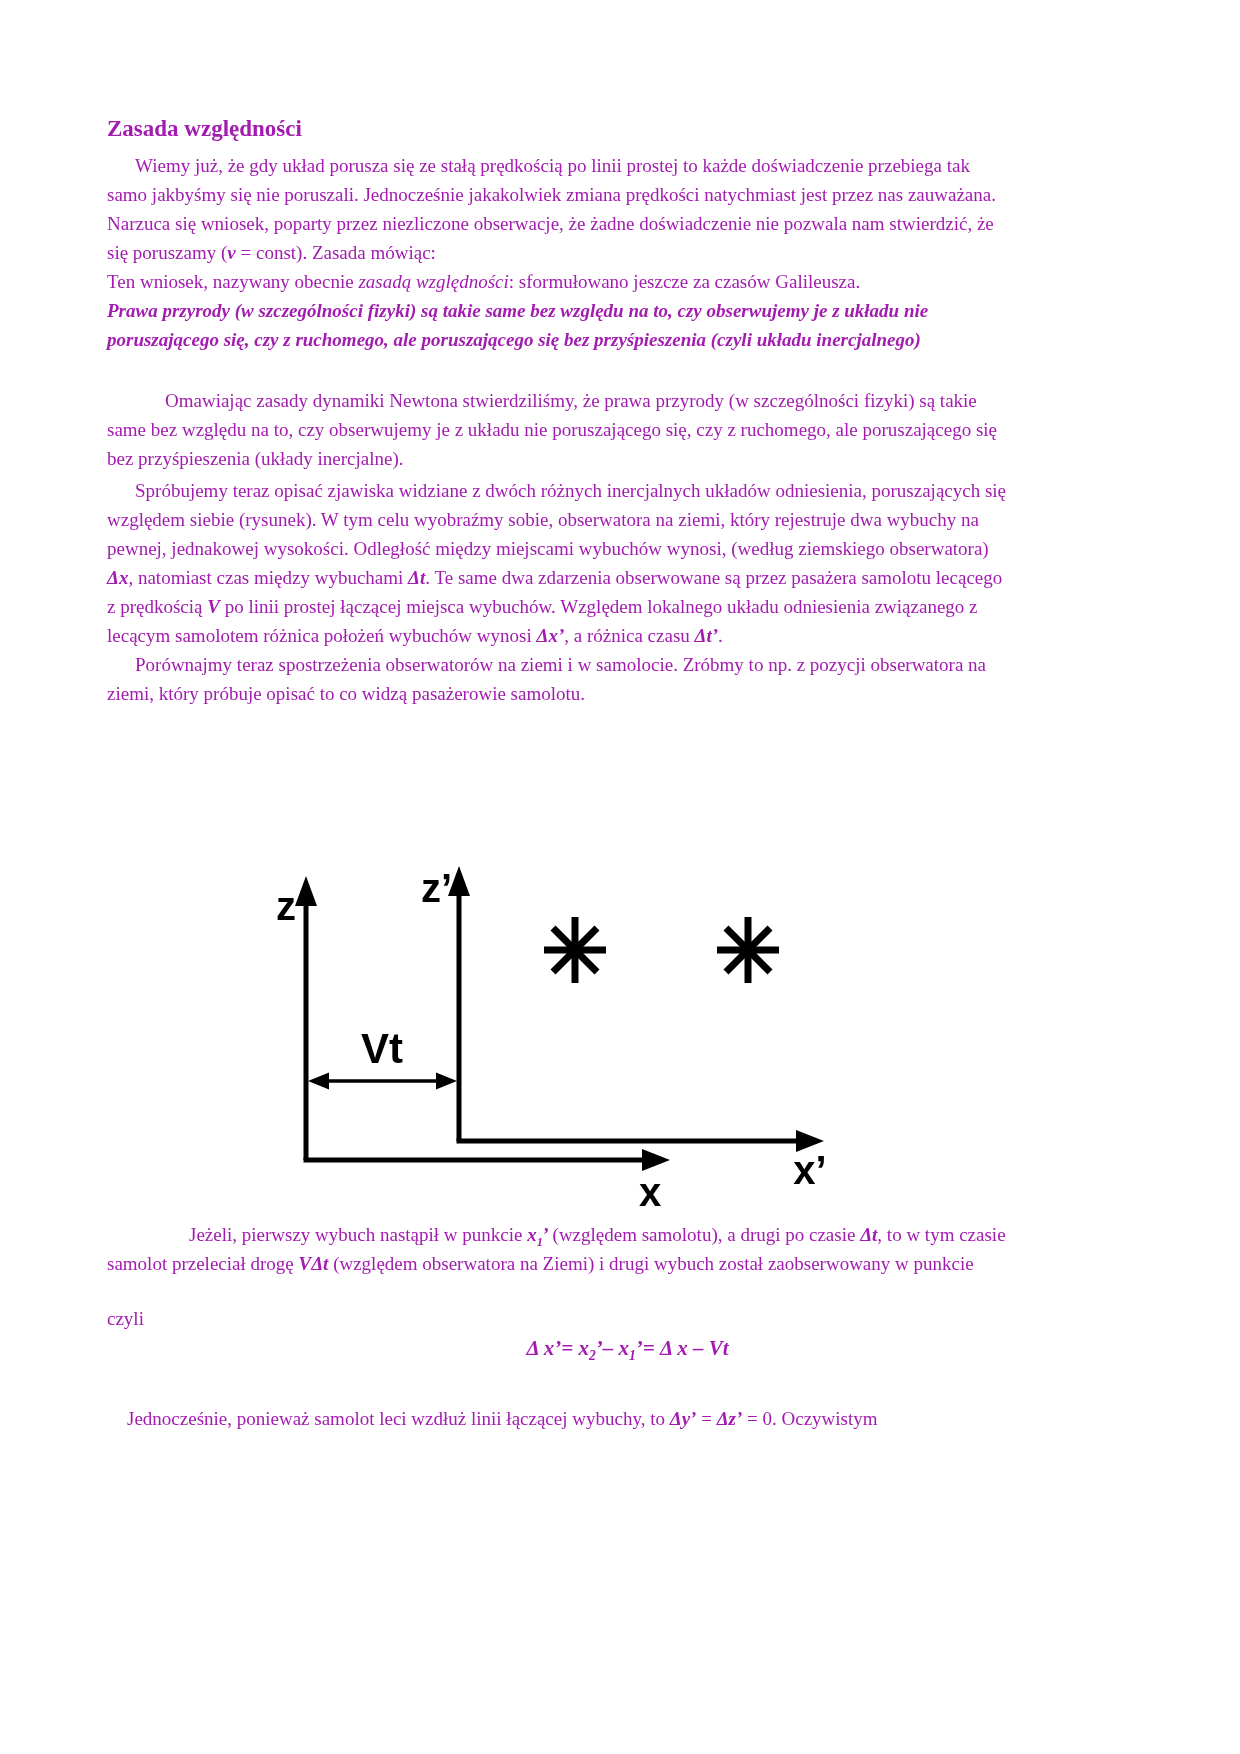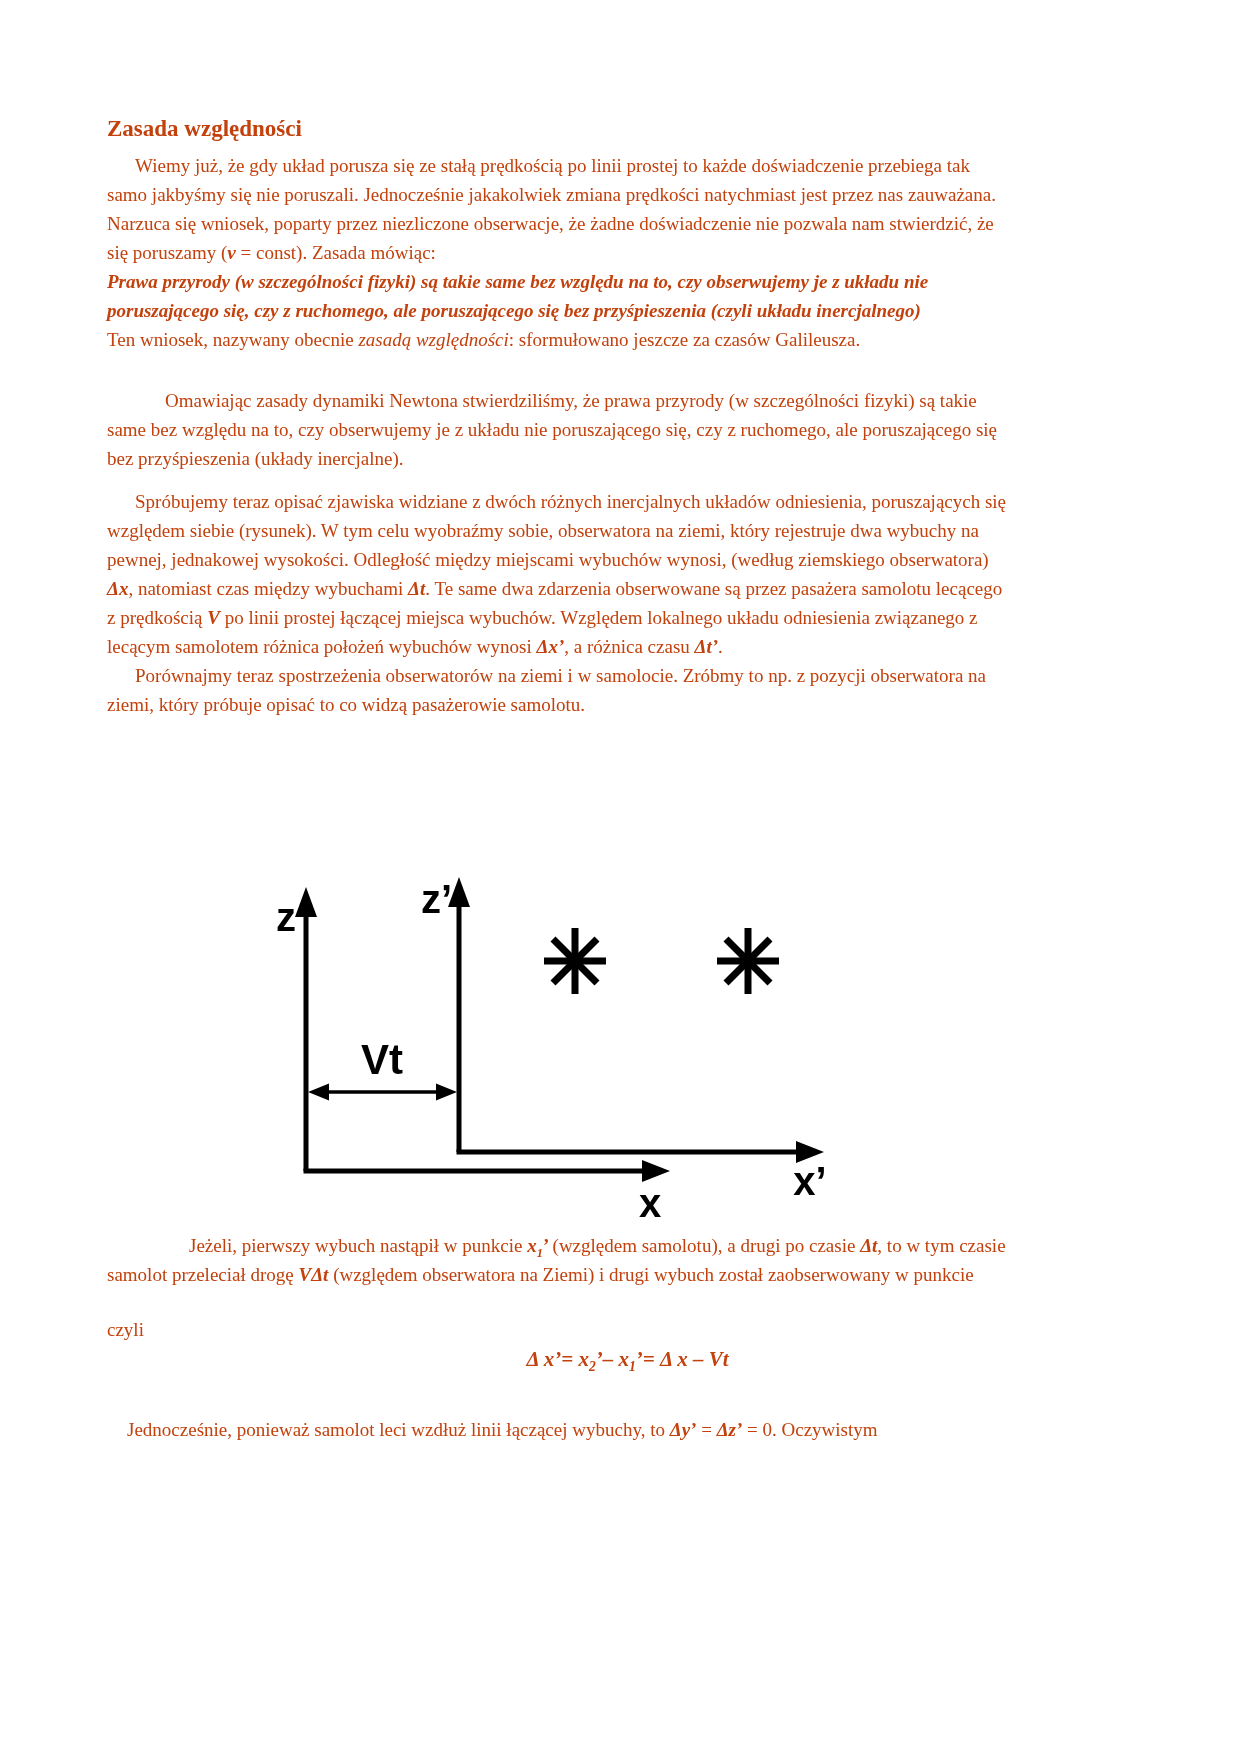--- a/index.html
+++ b/index.html
@@ -1,38 +1,38 @@
 <!DOCTYPE html>
 <html><head>
 <meta charset="utf-8">
 <style>
   html,body{margin:0;padding:0;background:#ffffff;}
   .page{
     position:relative;
     width:1240px;height:1754px;
-    background:#ffffff;color:#c2410c;
+    background:#ffffff;color:#a21caf;
     font-family:"Liberation Serif",serif;
     overflow:hidden;
   }
   .content{
     padding:114px 107px 0 107px;
     width:903px;
   }
   .heading{
     font-size:23px;font-weight:bold;line-height:29px;margin:0;
   }
   .heading.h1{margin-bottom:8px;}
   .heading.h2{margin-top:14px;margin-bottom:6px;}
   .body-text{
     font-size:19px;line-height:29px;margin:0;
   }
   .indent-sm{text-indent:28px;}
   .indent-md{text-indent:58px;margin-top:32px;}
   .indent-lg{text-indent:82px;}
-  .mt6{margin-top:14px;font-family:Liberation Serif, serif;}
+  .mt6{margin-top:3px;font-family:Liberation Serif, serif;}
   .bi-para{font-weight:bold;font-style:italic;}
   span.i{font-style:italic;}
   span.b{font-weight:bold;}
   span.bi{font-weight:bold;font-style:italic;}
   span.sub{vertical-align:-5px;font-size:0.65em;line-height:0;}
   .figure{
     margin:112px 0 0 143px;
     width:600px;height:400px;
   }
   .equation-row{
@@ -49,22 +49,22 @@
 </style>
 </head>
 <body>
 
 <div class="page">
   <div class="content">
 
     <h1 class="heading h1">Zasada względności</h1>
     <p class="body-text indent-sm">Wiemy już, że gdy układ porusza się ze stałą prędkością po linii prostej to każde doświadczenie przebiega tak samo jakbyśmy się nie poruszali. Jednocześnie jakakolwiek zmiana prędkości natychmiast jest przez nas zauważana.</p>
     <p class="body-text"><span>Narzuca się wniosek, poparty przez niezliczone obserwacje, że żadne doświadczenie nie pozwala nam stwierdzić, że się poruszamy (</span><span class="bi">v</span><span> = const). Zasada mówiąc:</span></p>
+    <p class="body-text"><span>Ten wniosek, nazywany obecnie </span><span class="i">zasadą względności</span><span>: sformułowano jeszcze za czasów Galileusza.</span></p>
     <p class="body-text bi-para">Prawa przyrody (w szczególności fizyki) są takie same bez względu na to, czy obserwujemy je z układu nie poruszającego się, czy z ruchomego, ale poruszającego się bez przyśpieszenia (czyli układu inercjalnego)</p>
-    <p class="body-text"><span>Ten wniosek, nazywany obecnie </span><span class="i">zasadą względności</span><span>: sformułowano jeszcze za czasów Galileusza.</span></p>
 
     <p class="body-text indent-md">Omawiając zasady dynamiki Newtona stwierdziliśmy, że prawa przyrody (w szczególności fizyki) są takie same bez względu na to, czy obserwujemy je z układu nie poruszającego się, czy z ruchomego, ale poruszającego się bez przyśpieszenia (układy inercjalne).</p>
     <p class="body-text indent-sm mt6"><span>Spróbujemy teraz opisać zjawiska widziane z dwóch różnych inercjalnych układów odniesienia, poruszających się względem siebie (rysunek). W tym celu wyobraźmy sobie, obserwatora na ziemi, który rejestruje dwa wybuchy na pewnej, jednakowej wysokości. Odległość między miejscami wybuchów wynosi, (według ziemskiego obserwatora) </span><span class="bi">Δx</span><span>, natomiast czas między wybuchami </span><span class="bi">Δt</span><span>. Te same dwa zdarzenia obserwowane są przez pasażera samolotu lecącego z prędkością </span><span class="bi">V</span><span> po linii prostej łączącej miejsca wybuchów. Względem lokalnego układu odniesienia związanego z lecącym samolotem różnica położeń wybuchów wynosi </span><span class="bi">Δx’</span><span>, a różnica czasu </span><span class="bi">Δt’</span><span>.</span></p>
     <p class="body-text indent-sm">Porównajmy teraz spostrzeżenia obserwatorów na ziemi i w samolocie. Zróbmy to np. z pozycji obserwatora na ziemi, który próbuje opisać to co widzą pasażerowie samolotu.</p>
 
     <div class="figure">
       <svg width="600" height="400" viewBox="0 0 600 400">
         <g stroke="#000" fill="#000">
           <g>
             <line x1="56" y1="340" x2="56" y2="76" stroke-width="5"></line>

